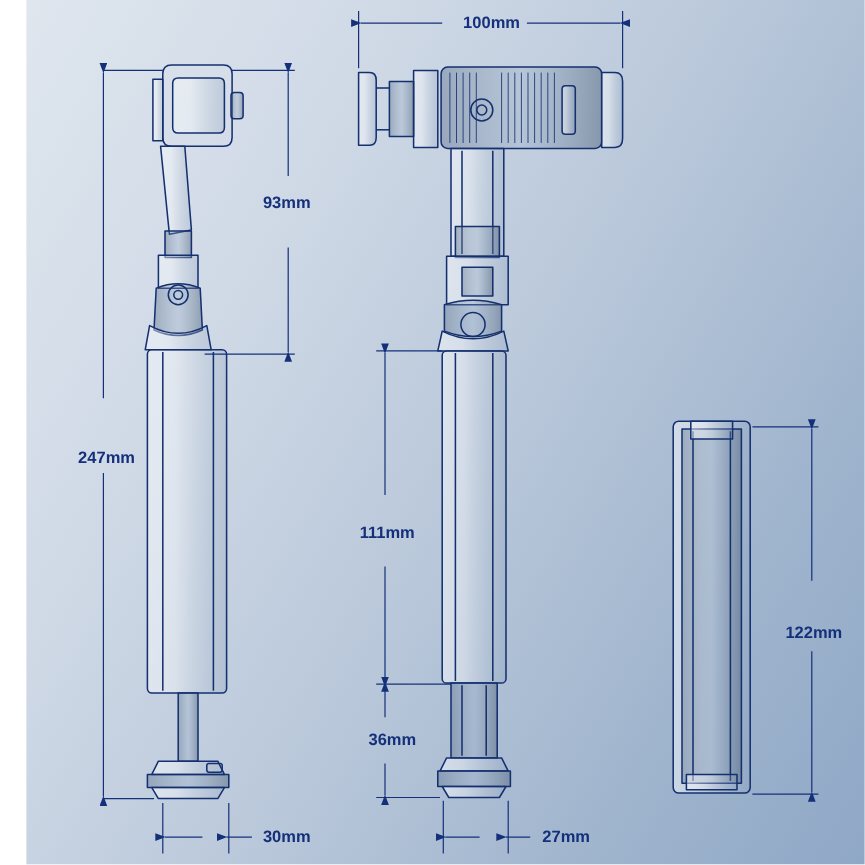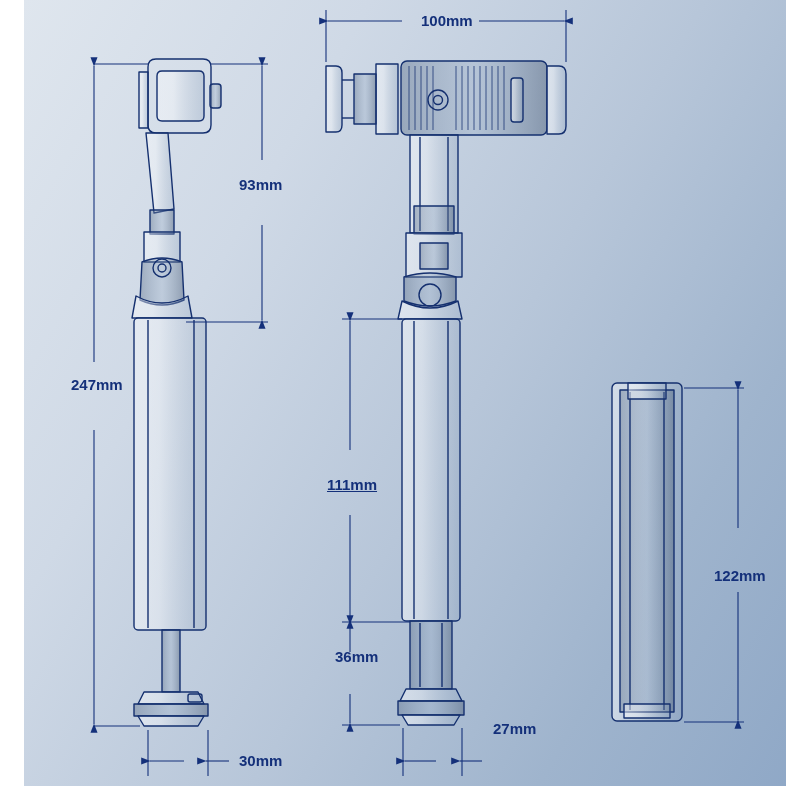--- a/index.html
+++ b/index.html
@@ -185,20 +185,20 @@
 
       <line x1="379" y1="728" x2="379" y2="776"></line>
       <line x1="438" y1="728" x2="438" y2="776"></line>
       <line x1="381" y1="761" x2="412" y2="761" marker-start="url(#arrHead)"></line>
       <line x1="436" y1="761" x2="458" y2="761" marker-start="url(#arrHead)"></line>
     </g>
   </svg>
 
   <div class="dim-label" style="left:397px; top:12px;">100mm</div>
   <div class="dim-label" style="left:215px; top:176px;">93mm</div>
-  <div class="dim-label" style="left:47px; top:376px;">247mm</div>
-  <div class="dim-label" style="left:303px; top:476px;text-decoration:underline;">111mm</div>
-  <div class="dim-label" style="left:311px; top:648px;text-align:center;">36mm</div>
+  <div class="dim-label" style="left:47px; top:408px;">247mm</div>
+  <div class="dim-label" style="left:303px; top:476px;">111mm</div>
+  <div class="dim-label" style="left:311px; top:664px;text-align:center;">36mm</div>
   <div class="dim-label" style="left:690px; top:567px;">122mm</div>
   <div class="dim-label" style="left:215px; top:752px;text-align:center;">30mm</div>
-  <div class="dim-label" style="left:469px; top:720px;">27mm</div>
+  <div class="dim-label" style="left:469px; top:752px;">27mm</div>
 
 </div>
 
 </body></html>

